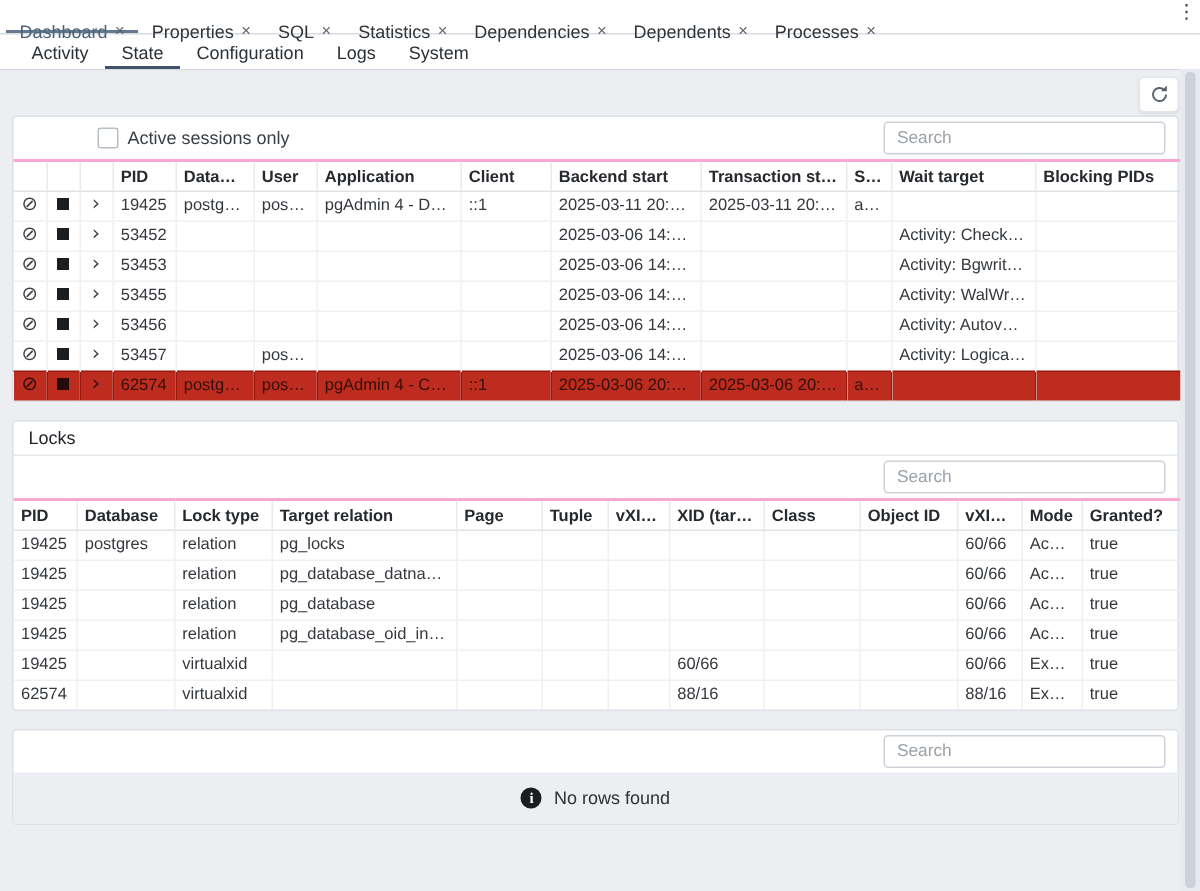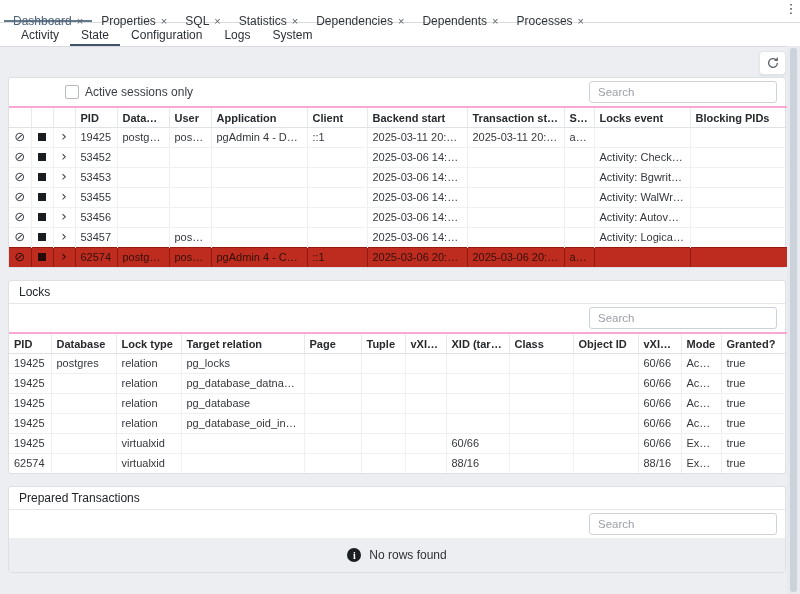--- a/index.html
+++ b/index.html
@@ -150,21 +150,21 @@
               <th class="icon-col"></th>
               <th class="icon-col"></th>
               <th>PID</th>
               <th>Database</th>
               <th>User</th>
               <th>Application</th>
               <th>Client</th>
               <th>Backend start</th>
               <th>Transaction start</th>
               <th>State</th>
-              <th>Locks event</th>
+              <th>Wait target</th>
               <th>Blocking PIDs</th>
             </tr>
           </thead>
           <tbody>
             <tr class="">
               <td class="icon-col"><span class="ic-cancel">⊘</span></td>
               <td class="icon-col"><span class="ic-stop"></span></td>
               <td class="icon-col"><span class="ic-chev">›</span></td>
               <td>19425</td>
               <td>postgres</td>
@@ -401,21 +401,20 @@
               <td>88/16</td>
               <td>Exclusi...</td>
               <td>true</td>
             </tr>
           </tbody>
         </table>
       </div>
   </section>
 
   <section class="panel">
-    <div class="panel-header">Prepared Transactions</div>
     <div class="panel-toolbar right">
       <input class="search" type="text" placeholder="Search" style="">
     </div>
     <div class="empty-band">
       <span class="info-icon">i</span>
       <span>No rows found</span>
     </div>
   </section>
 
 </div>

